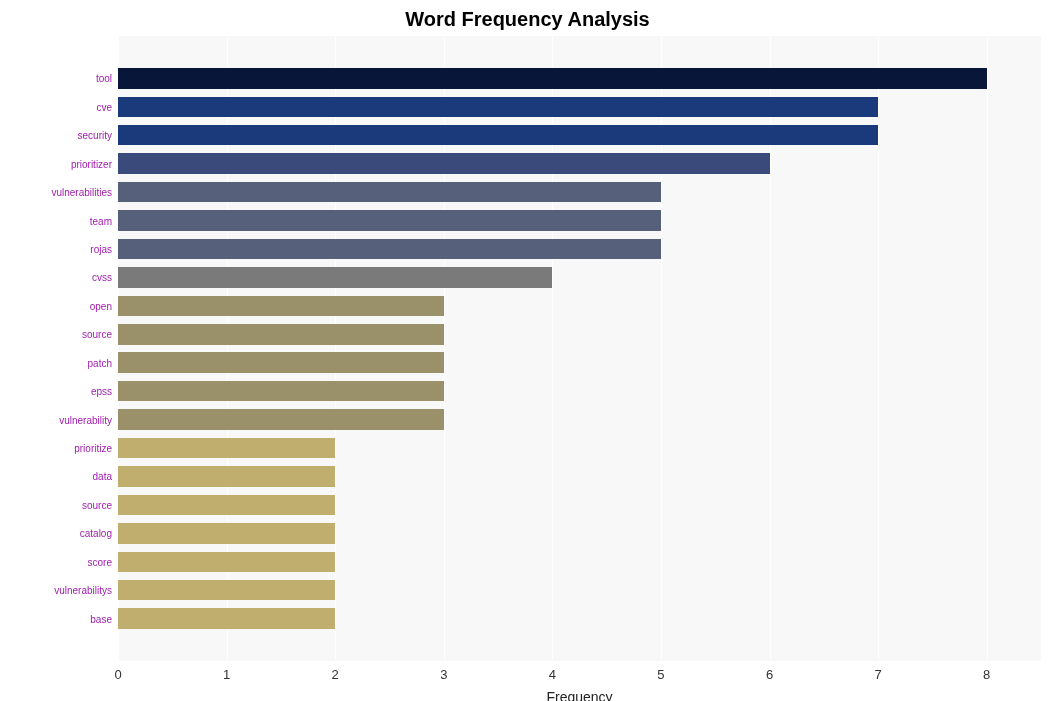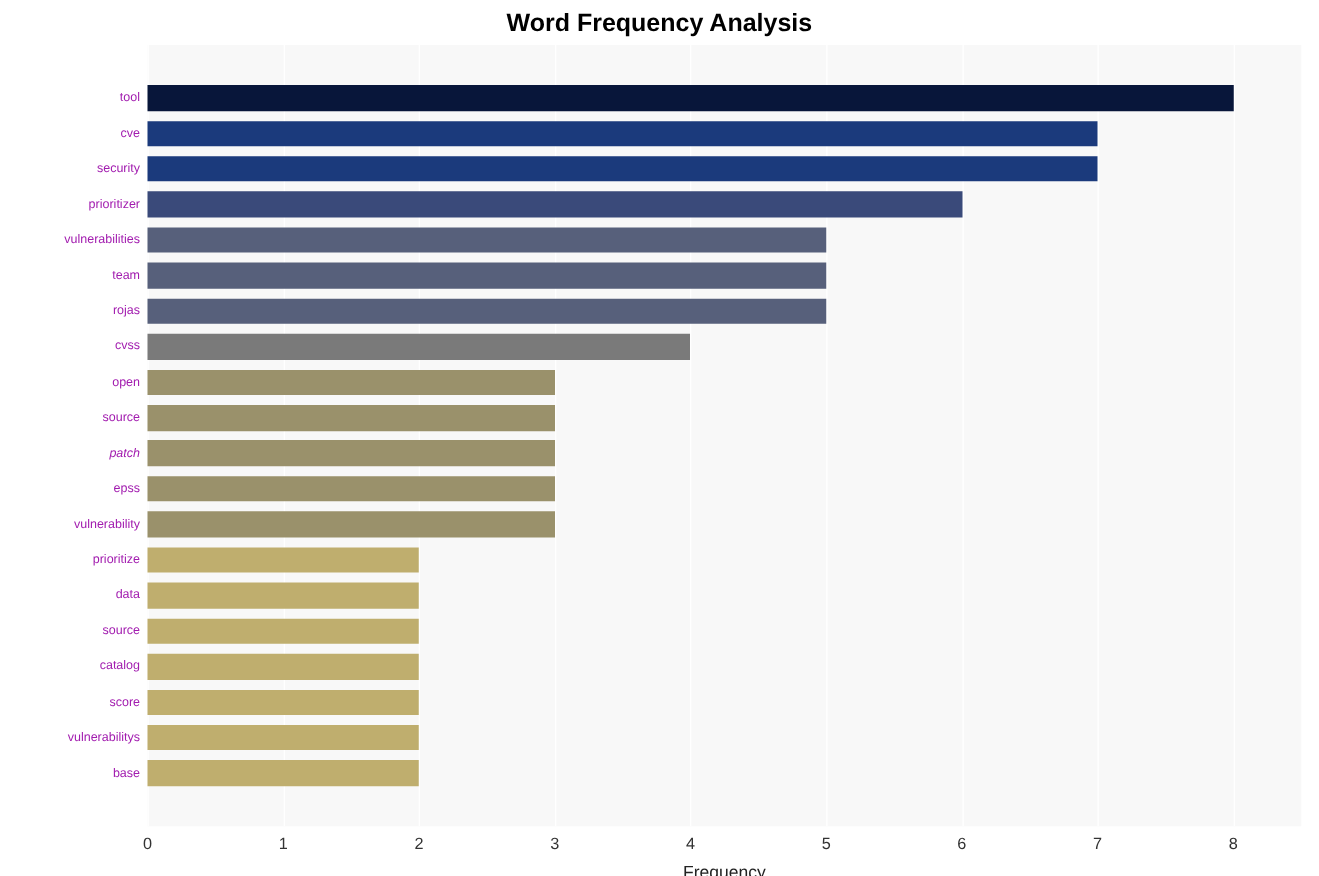--- a/index.html
+++ b/index.html
@@ -135,21 +135,21 @@
       </div>
       <div class="bar-row" style="top: 41.537%; height: 3.276%;">
         <div class="y-label" style="top: 50%; transform: translateY(-50%);">open</div>
         <div class="bar" style="width: 35.2941%; background: rgb(154, 145, 107);"></div>
       </div>
       <div class="bar-row" style="top: 46.087%; height: 3.276%;">
         <div class="y-label" style="top: 50%; transform: translateY(-50%);">source</div>
         <div class="bar" style="width: 35.2941%; background: rgb(154, 145, 107);"></div>
       </div>
       <div class="bar-row" style="top: 50.637%; height: 3.276%;">
-        <div class="y-label" style="top: 50%; transform: translateY(-50%); font-style: italic;">patch</div>
+        <div class="y-label" style="top: 50%; transform: translateY(-50%);">patch</div>
         <div class="bar" style="width: 35.2941%; background: rgb(154, 145, 107);"></div>
       </div>
       <div class="bar-row" style="top: 55.187%; height: 3.276%;">
         <div class="y-label" style="top: 50%; transform: translateY(-50%);">epss</div>
         <div class="bar" style="width: 35.2941%; background: rgb(154, 145, 107);"></div>
       </div>
       <div class="bar-row" style="top: 59.737%; height: 3.276%;">
         <div class="y-label" style="top: 50%; transform: translateY(-50%);">vulnerability</div>
         <div class="bar" style="width: 35.2941%; background: rgb(154, 145, 107);"></div>
       </div>

